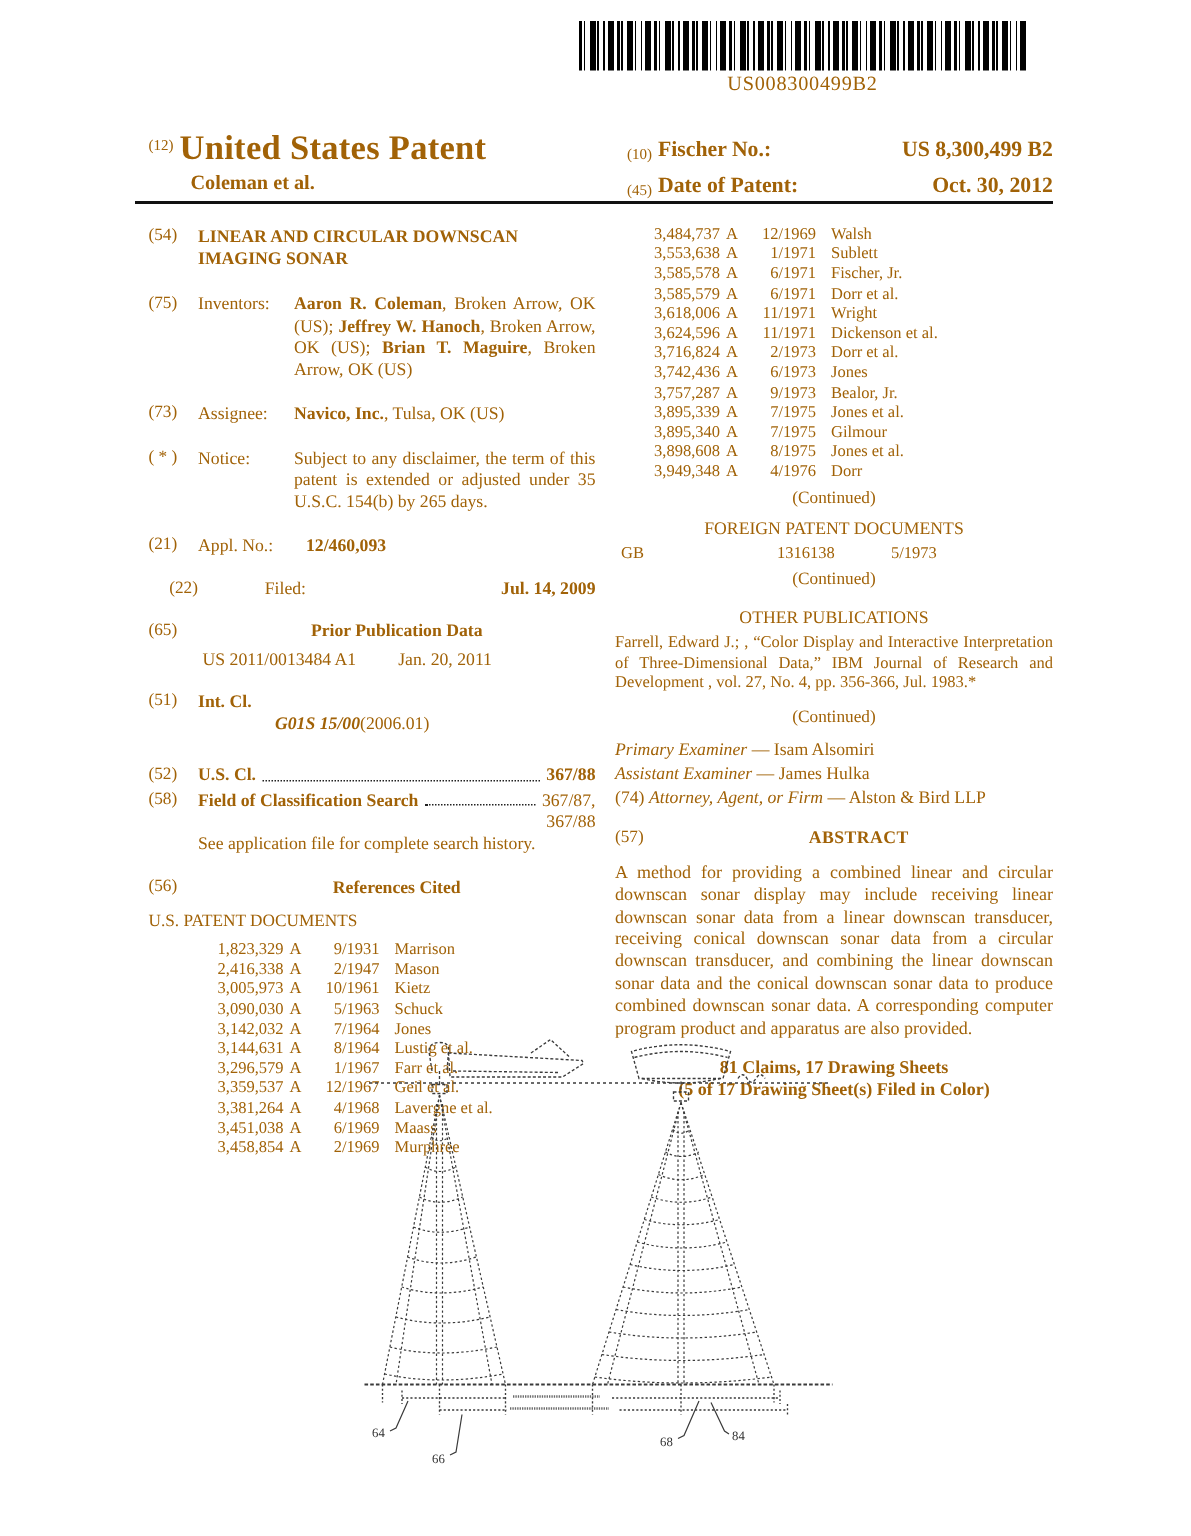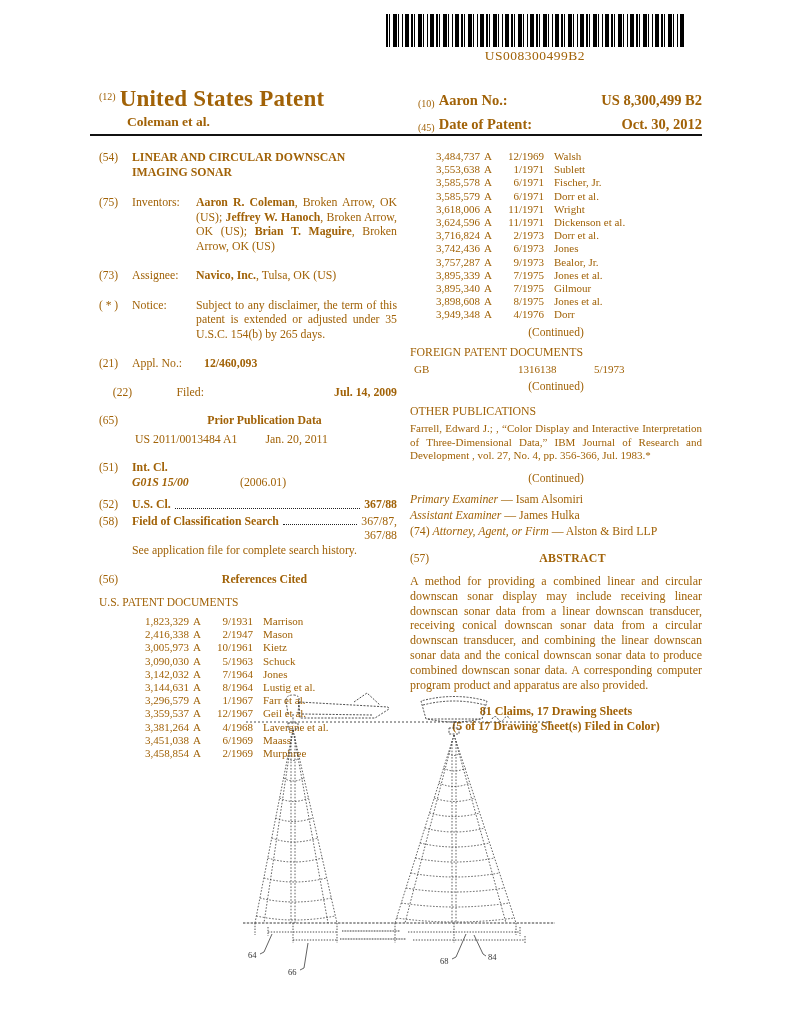--- a/index.html
+++ b/index.html
@@ -35,21 +35,21 @@
   
   .col-left  { position:absolute; left:99px;  top:150px; width:298px; font-size:11.8px; line-height:14.5px; }
   .col-right { position:absolute; left:410px; top:150px; width:292px; font-size:11.8px; line-height:14.5px; }
   .item { display:grid; grid-template-columns:33px 1fr; margin-bottom:13px; }
   .item3 { display:grid; grid-template-columns:33px 64px 1fr; margin-bottom:13px; }
   .num { font-size:11.5px; }
   .b { font-weight:bold; }
   .i { font-style:italic; }
   .just { text-align:justify; }
   .center { text-align:center; }
-  .sec-head { font-weight:bold; margin:4px 0 8px 0; }
+  .sec-head { text-align:center; font-weight:bold; margin:4px 0 8px 0; }
   .subhead { margin:2px 0 6px 0; font-size:11.5px; }
   .leader { flex:1 1 auto; border-bottom:1.5px dotted #222; margin:0 4px 3px 4px; }
   .flexrow { display:flex; }
   
   .prow { display:grid; grid-template-columns:64px 16px 48px auto; font-size:11px; line-height:13.2px; }
   .prow .c-no { text-align:right; }
   .prow .c-kind { text-align:center; }
   .prow .c-date { text-align:right; }
   .prow .c-name { padding-left:10px; }
   .tbl-left { padding-left:26px; }
@@ -79,21 +79,21 @@
   <div class="barcode-text">US008300499B2</div>
 
   <div class="hdr-left">
     <span class="hdr-kind">(12)</span>
     <span class="hdr-title">United States Patent</span>
     <div class="hdr-authors">Coleman et al.</div>
   </div>
   <div class="hdr-right">
     <div class="hdr-row">
       <span class="n">(10)</span>
-      <span class="lbl">Aaron No.:</span>
+      <span class="lbl">Fischer No.:</span>
       <span class="val">US 8,300,499 B2</span>
     </div>
     <div class="hdr-row">
       <span class="n">(45)</span>
       <span class="lbl">Date of Patent:</span>
       <span class="val">Oct. 30, 2012</span>
     </div>
   </div>
   <div class="hdr-rule"></div>
 
@@ -140,21 +140,21 @@
     </div>
     <div class="pubrow" style="margin-bottom:14px;">
       <span>US 2011/0013484 A1</span>
       <span class="d">Jan. 20, 2011</span>
     </div>
 
     <div class="item" style="margin-bottom:0;">
       <span class="num">(51)</span>
       <span class="b">Int. Cl.</span>
     </div>
-    <div class="intcl-line" style="padding-left:33px; margin-bottom:8px;">
+    <div class="intcl-line" style="padding-left:33px; margin-bottom:20px;text-align:right;">
       <span class="cls">G01S 15/00</span>
       <span>(2006.01)</span>
     </div>
 
     <div class="flexrow" style="margin-bottom:2px;">
       <span class="num" style="width:33px;">(52)</span>
       <span class="b">U.S. Cl.</span>
       <span class="leader"></span>
       <span class="b">367/88</span>
     </div>

